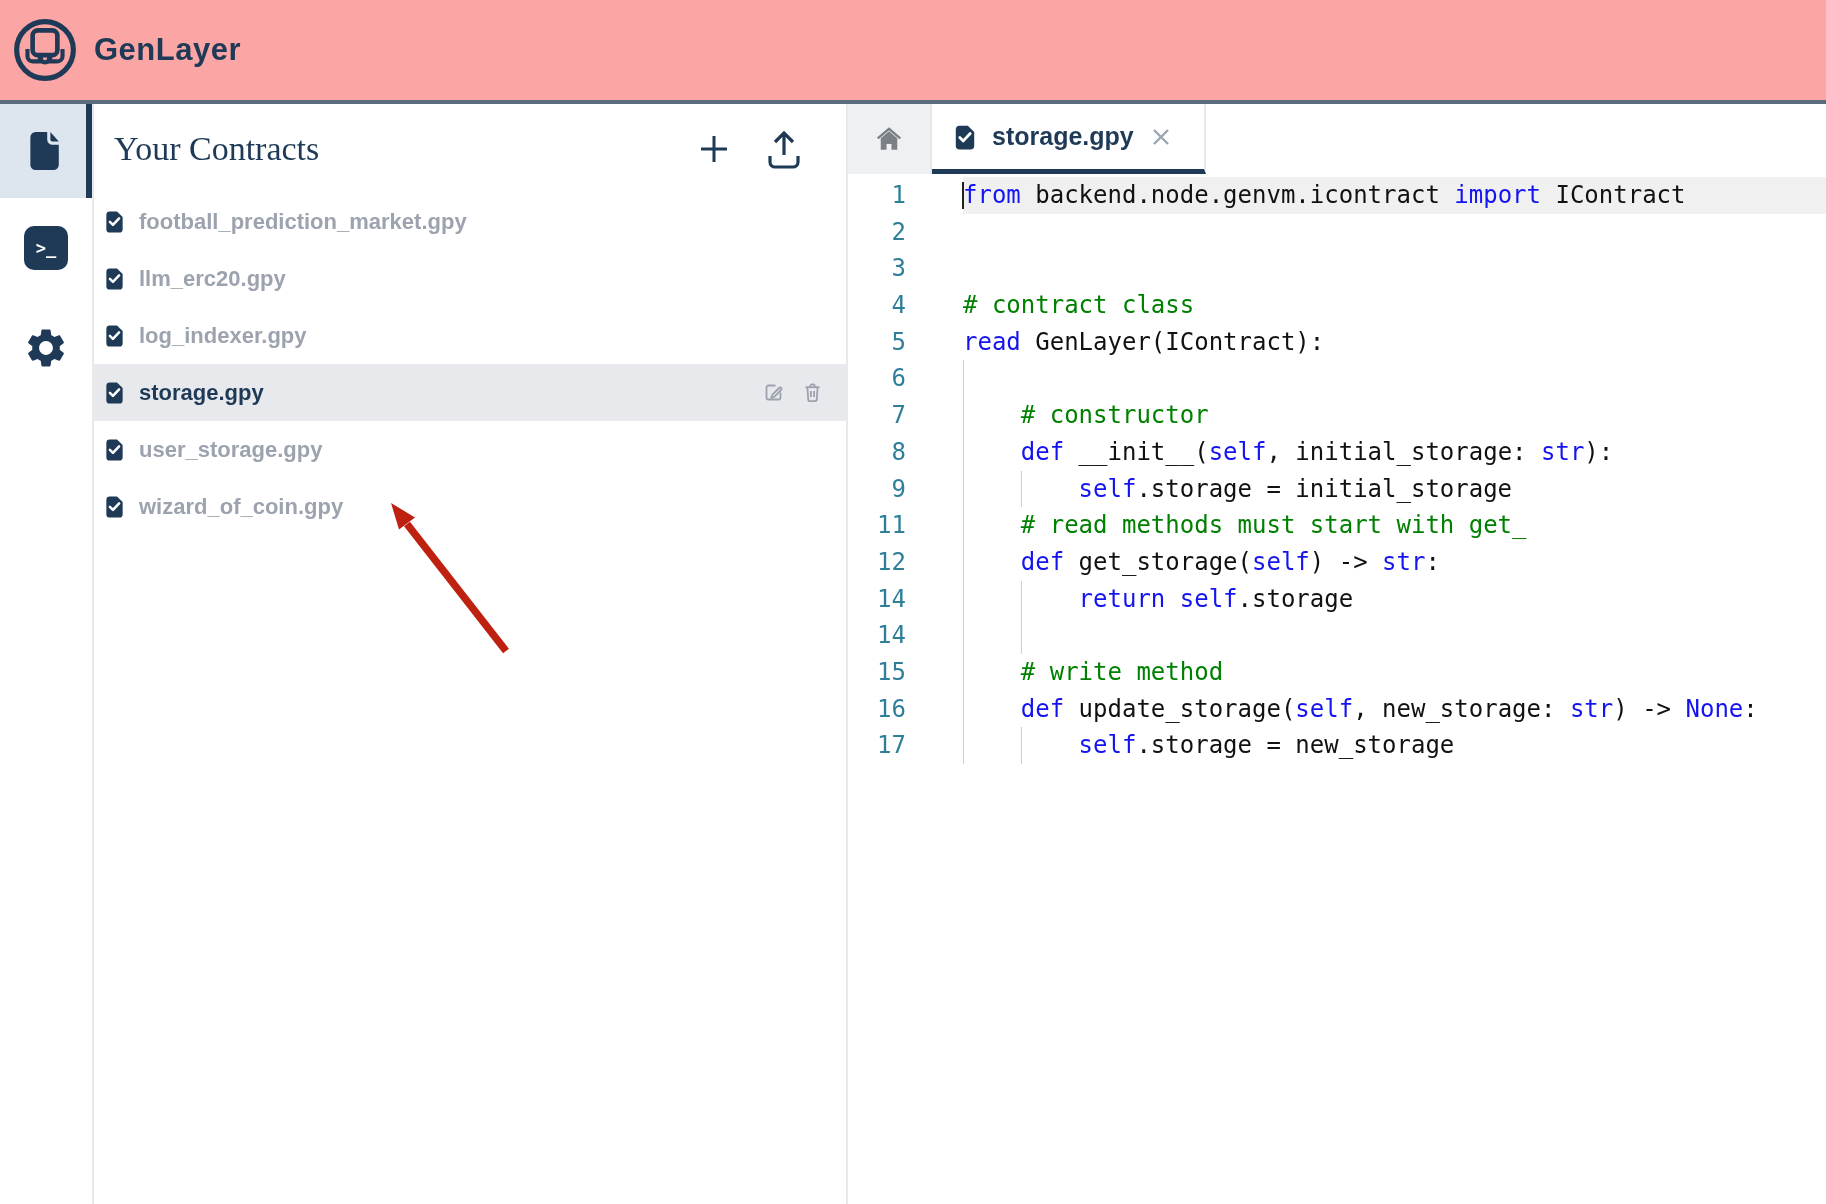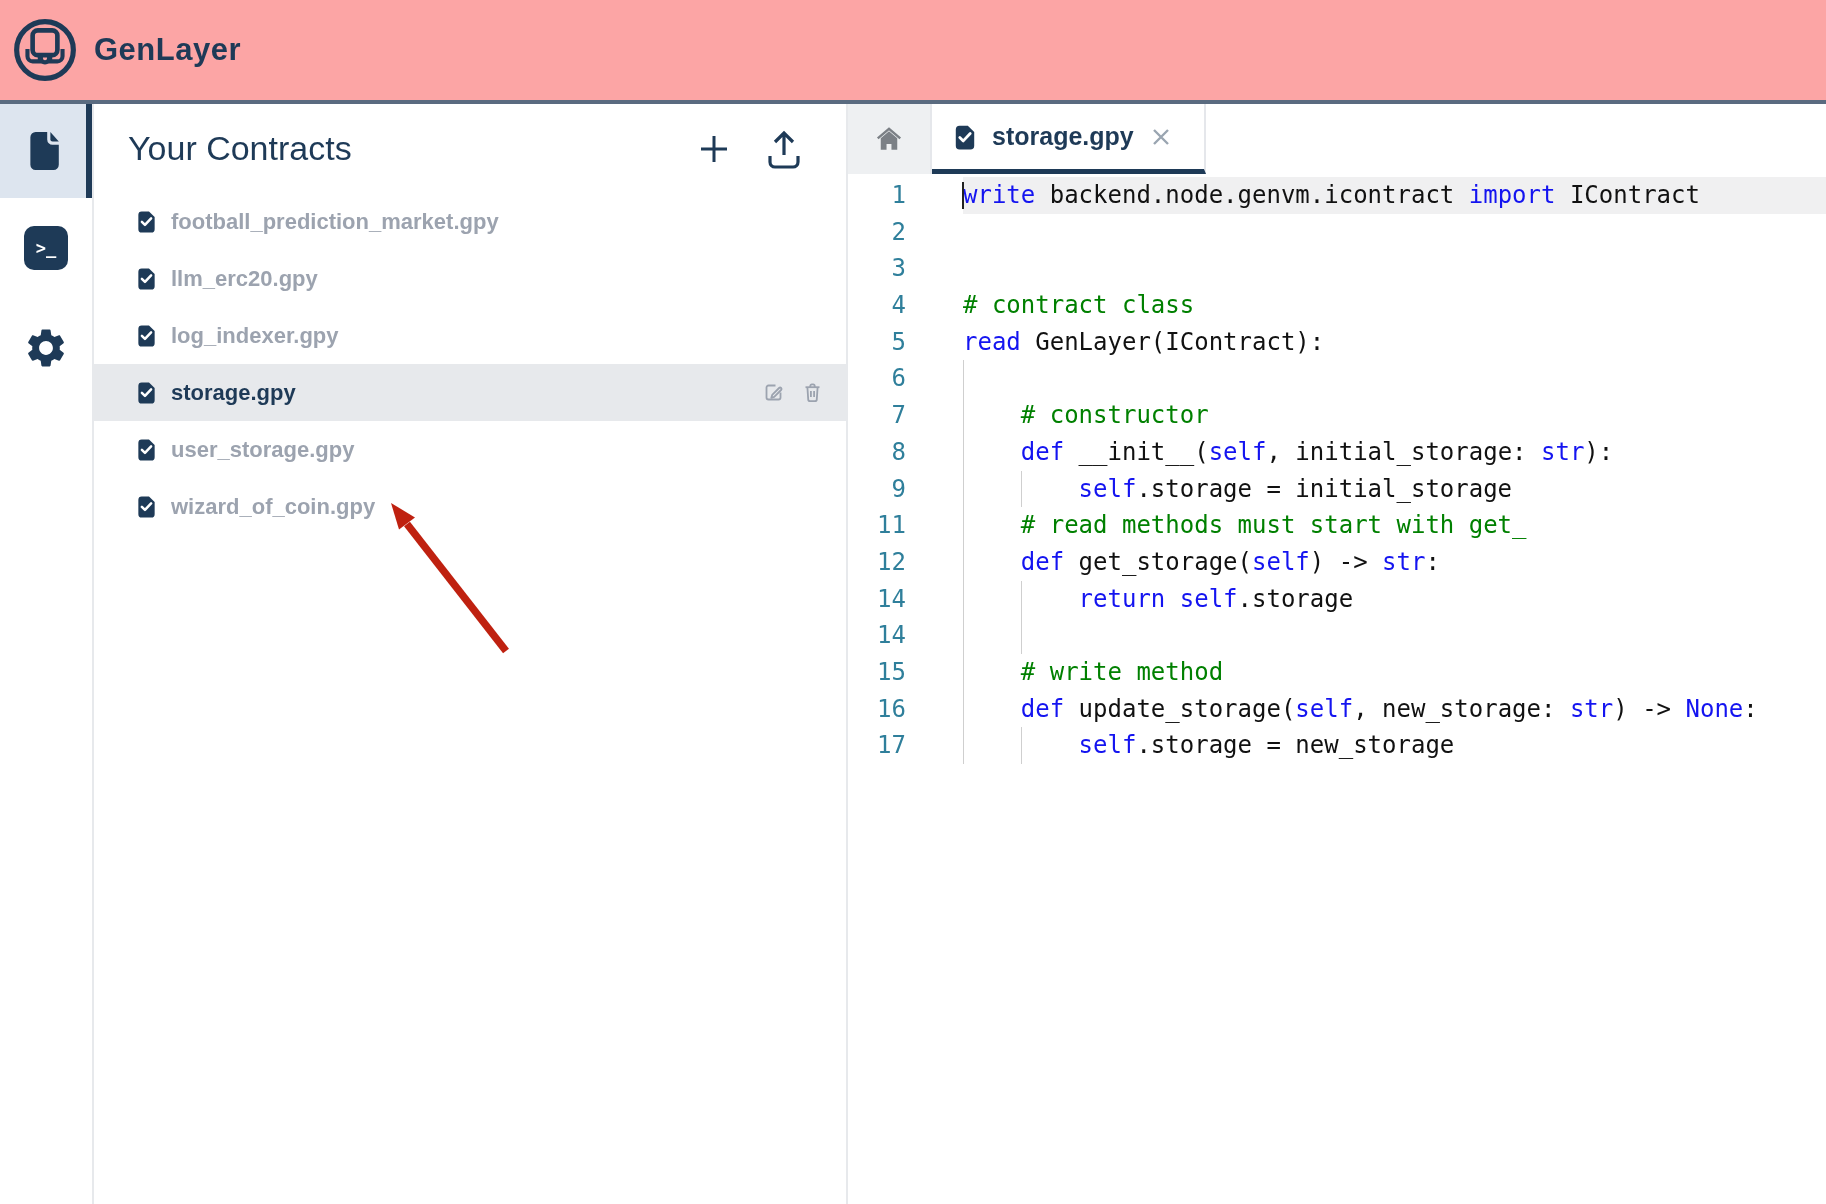--- a/index.html
+++ b/index.html
@@ -27,27 +27,27 @@
   .leftstrip{width:94px;flex:none;border-right:2px solid var(--divider);background:#fff;}
   .nav-item{width:92px;display:flex;align-items:center;justify-content:center;cursor:pointer;}
   .nav-item.active{height:94px;background:#dde5ef;border-right:6px solid var(--navy);}
   .term-btn{width:44px;height:44px;margin:28px auto 0;border-radius:10px;background:var(--navy);
     color:#fff;font-family:"DejaVu Sans Mono",monospace;font-size:17px;font-weight:bold;
     display:flex;align-items:center;justify-content:center;cursor:pointer;}
   .gear-wrap{margin:54px auto 0;width:48px;height:48px;display:flex;align-items:center;justify-content:center;cursor:pointer;}
 
   
   .contracts{width:754px;flex:none;border-right:2px solid var(--divider);background:#fff;position:relative;}
-  .panel-header{height:89px;position:relative;display:flex;align-items:center;padding-left:34px;}
+  .panel-header{height:89px;position:relative;display:flex;align-items:center;padding-left:20px;font-family:Liberation Serif, serif;}
   .panel-title{font-size:34px;font-weight:500;color:var(--navy);}
   .icon-btn{position:absolute;top:26px;width:38px;height:38px;display:flex;align-items:center;justify-content:center;cursor:pointer;}
   .icon-btn.plus{left:601px;}
   .icon-btn.upload{left:671px;}
 
-  .file-row{height:57px;display:flex;align-items:center;padding:0 22px 0 41px;cursor:pointer;}
+  .file-row{height:57px;display:flex;align-items:center;padding:0 22px 0 9px;cursor:pointer;}
   .file-row .cb{width:23px;height:23px;flex:none;}
   .file-label{margin-left:13px;font-size:22px;font-weight:700;color:var(--gray-text);
     white-space:nowrap;}
   .file-row.selected{background:#e7e9ec;}
   .file-row.selected .file-label{color:var(--navy);}
   .row-actions{margin-left:auto;display:none;align-items:center;gap:16px;}
   .file-row.selected .row-actions{display:flex;}
   .row-actions svg{cursor:pointer;}
 
   
@@ -213,21 +213,21 @@
           <svg width="22" height="22" viewBox="0 0 22 22">
             <path d="M4 4 L18 18 M18 4 L4 18" stroke="#9aa5b1" stroke-width="2.4" fill="none"></path>
           </svg>
         </span>
       </div>
     </div>
 
     <div class="code" id="code-area">
         <div class="code-line current">
           <span class="ln">1</span>
-          <span class="lc"><span class="cursor" style="left: calc(0ch - 1px);"></span><span class="tok-k">write</span><span class="tok-p"> backend.node.genvm.icontract </span><span class="tok-k">import</span><span class="tok-p"> IContract</span></span>
+          <span class="lc"><span class="cursor" style="left: calc(0ch - 1px);"></span><span class="tok-k">from</span><span class="tok-p"> backend.node.genvm.icontract </span><span class="tok-k">import</span><span class="tok-p"> IContract</span></span>
         </div>
         <div class="code-line">
           <span class="ln">2</span>
           <span class="lc"></span>
         </div>
         <div class="code-line">
           <span class="ln">3</span>
           <span class="lc"></span>
         </div>
         <div class="code-line">

